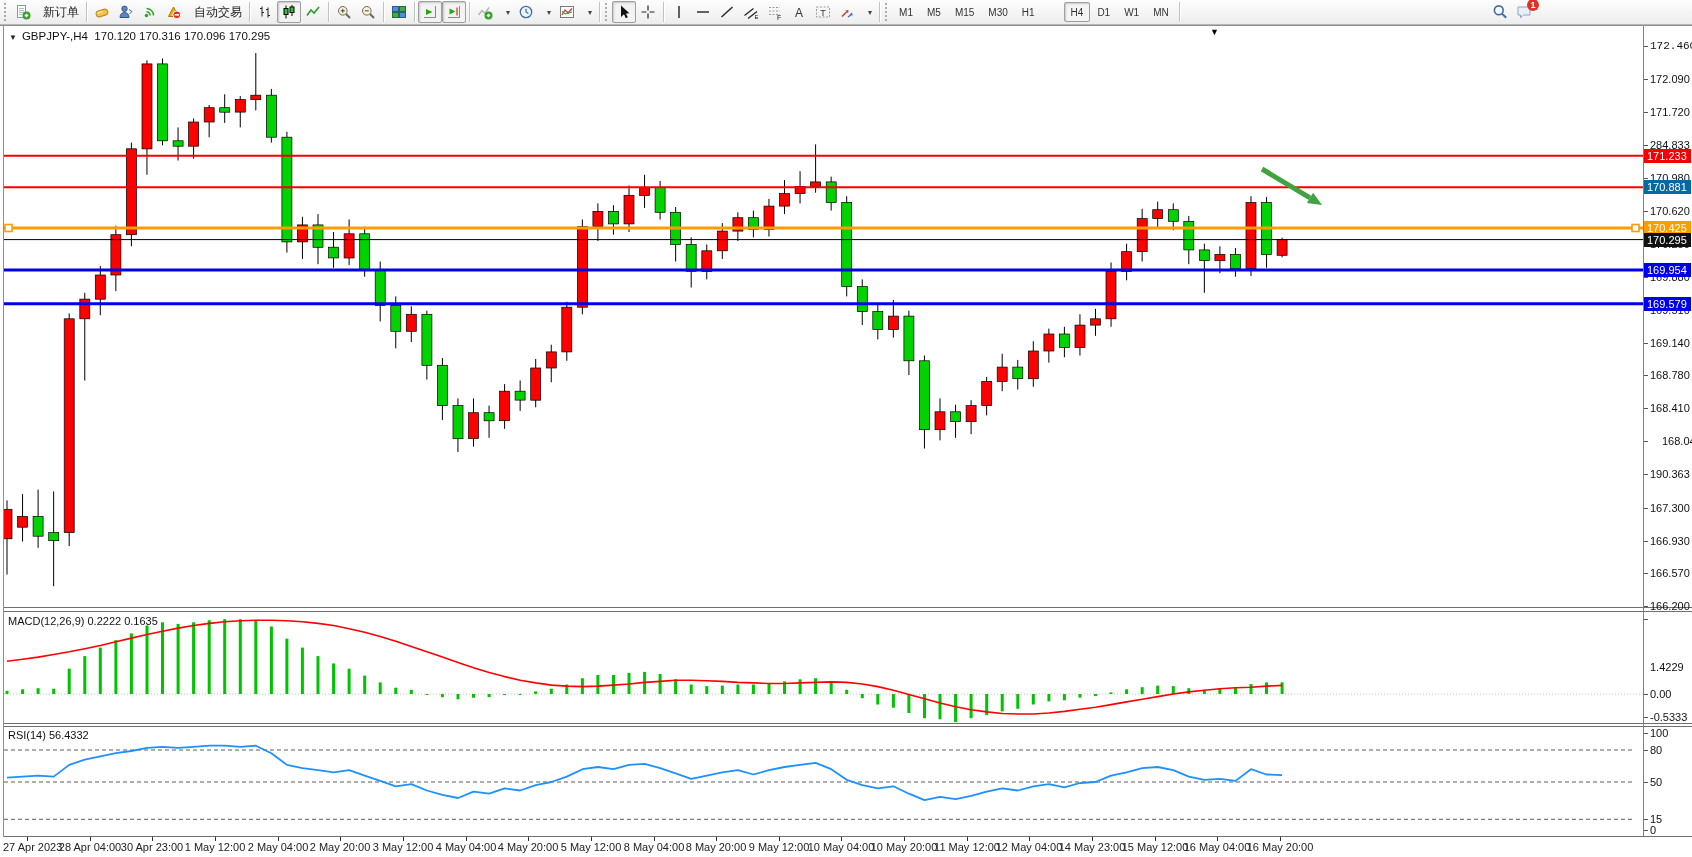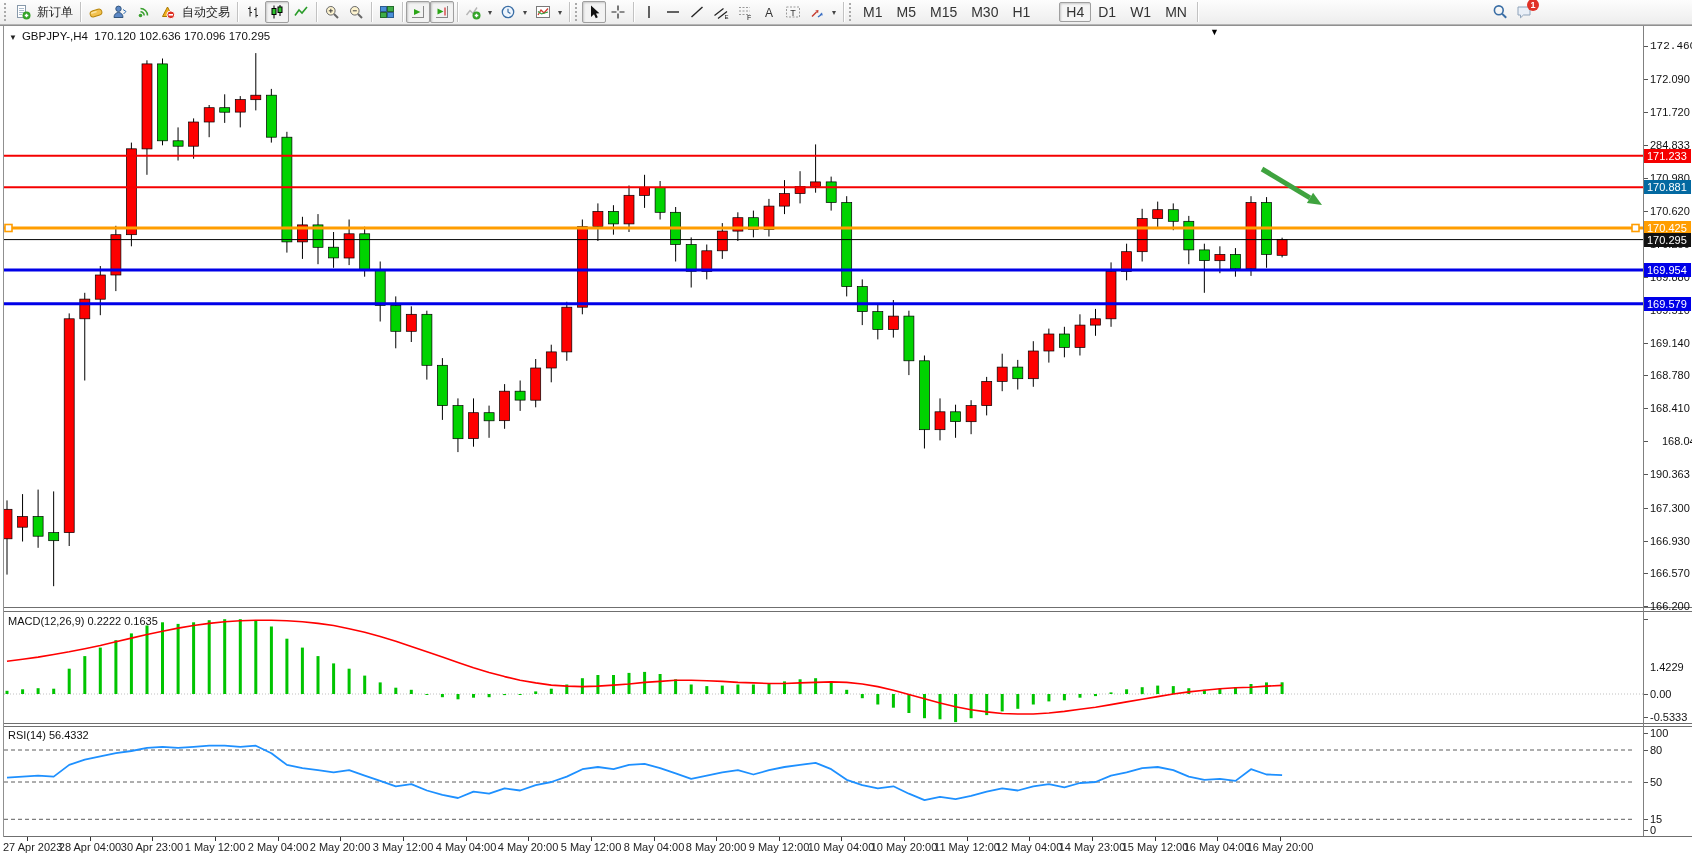--- a/index.html
+++ b/index.html
@@ -3,27 +3,27 @@
 <meta charset="utf-8">
 <style>
   html,body{margin:0;padding:0;width:1692px;height:857px;overflow:hidden;background:#fff;
     font-family:"Liberation Sans",sans-serif;-webkit-font-smoothing:antialiased;}
   *{box-sizing:border-box;}
   
   #toolbar{position:absolute;left:0;top:0;width:1692px;height:25px;
     background:linear-gradient(#fdfdfd,#ededed);border-bottom:1px solid #b5b5b5;
     display:flex;align-items:center;padding:0 2px;}
   .tb-btn{height:22px;min-width:24px;display:flex;align-items:center;justify-content:center;
-    gap:6px;padding:0 3px;border:1px solid transparent;border-radius:2px;color:#222;font-size:12px;}
+    gap:12px;padding:0 3px;border:1px solid transparent;border-radius:2px;color:#222;font-size:12px;}
   .tb-btn.pressed{background:#f3f3f3;border-color:#9f9f9f;box-shadow:inset 1px 1px 2px rgba(0,0,0,.18);}
   .tb-btn svg{width:16px;height:16px;display:block;}
   .tb-sep{width:1px;height:20px;background:#c2c2c2;box-shadow:1px 0 0 #fff;margin:0 3px;flex:none;}
   .tb-handle{width:3px;height:18px;border-left:2px dotted #aaa;margin:0 4px 0 2px;flex:none;}
   .dd{font-size:8px;color:#444;margin-left:1px;}
-  .tf-btn{height:20px;padding:0 6px;font-size:14px;color:#333;display:flex;align-items:center;
+  .tf-btn{height:20px;padding:0 6px;font-size:10px;color:#333;display:flex;align-items:center;
     border:1px solid transparent;border-radius:2px;}
   .tf-btn.pressed{background:#f5f5f5;border-color:#9f9f9f;box-shadow:inset 1px 1px 2px rgba(0,0,0,.18);margin-left:22px;}
   #tb-right{position:absolute;left:1488px;top:1px;display:flex;align-items:center;}
   #chat-badge{position:absolute;right:-4px;top:-3px;width:12px;height:12px;border-radius:50%;
     background:#e03227;color:#fff;font-size:9px;line-height:12px;text-align:center;font-weight:bold;}
   
   #chartwin{position:absolute;left:0;top:25px;width:1692px;height:832px;background:#fff;
     border-top:1px solid #909090;}
   #leftborder{position:absolute;left:3px;top:0;width:1px;height:832px;background:#909090;}
   #main-title{position:absolute;left:9px;top:4px;font-size:11.5px;color:#111;white-space:nowrap;}
@@ -436,21 +436,21 @@
         <line x1="0" y1="276.7" x2="1639" y2="276.7" stroke="#0000e8" stroke-width="3"></line>
       </g>
       <line x1="0" y1="212.6" x2="1639" y2="212.6" stroke="#000000" stroke-width="1"></line>
       <g>
         <line x1="1258" y1="142" x2="1306.0" y2="170.8" stroke="#3fa33f" stroke-width="5"></line>
         <polygon points="1318,178 1302.9,175.9 1309.1,165.7" fill="#3fa33f"></polygon>
       </g>
     </svg>
 
   <div id="main-title">
-    <span class="tri">▼</span><span>GBPJPY-,H4</span>&nbsp;&nbsp;<span>170.120 102.636 170.096 170.295</span>
+    <span class="tri">▼</span><span>GBPJPY-,H4</span>&nbsp;&nbsp;<span>170.120 170.316 170.096 170.295</span>
   </div>
   <div id="shift-marker">▼</div>
 
   <div class="hsep-d" style="top:581px"></div>
   <div class="hsep-d" style="top:585px"></div>
 
   <svg id="macd-svg" class="plot" style="top:587px" width="1639" height="110">
       <line x1="0" y1="81.0" x2="1639" y2="81.0" stroke="#c0c0c0" stroke-dasharray="1 2"></line>
       <g>
         <rect x="1.5" y="77.8" width="3" height="3.2" fill="#00c400"></rect>

